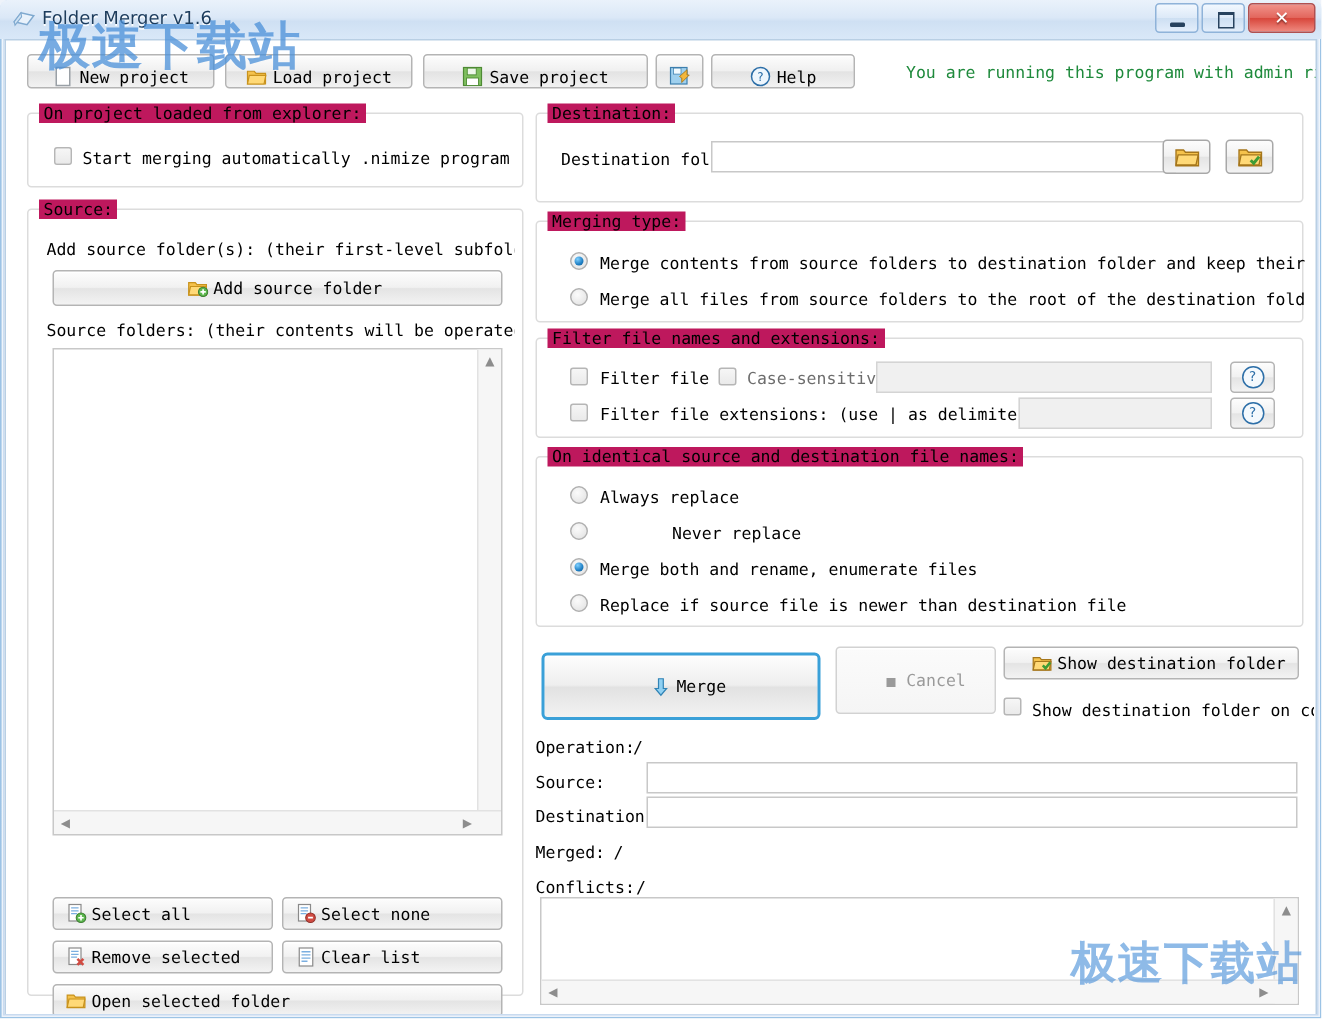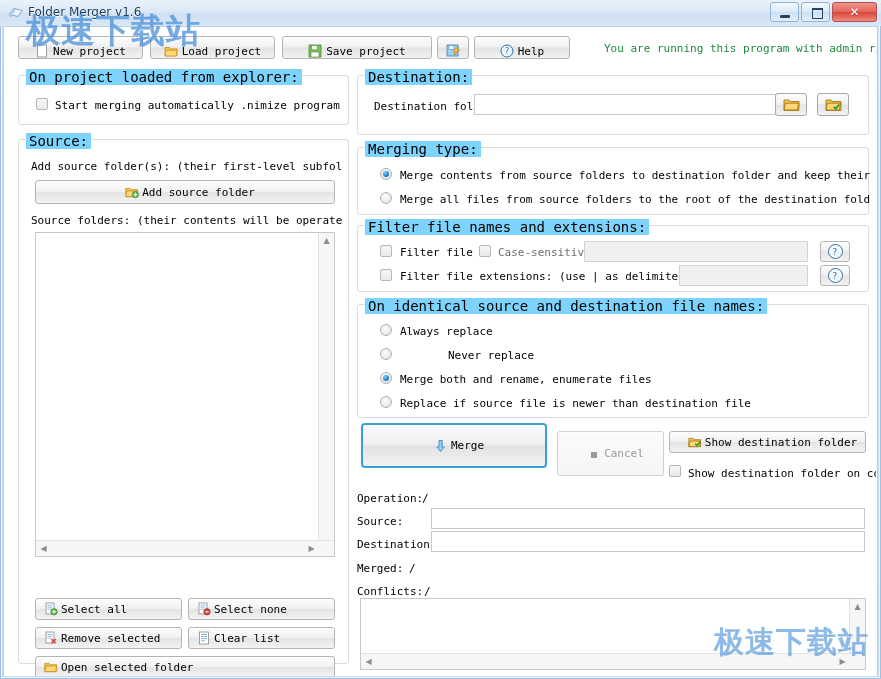--- a/index.html
+++ b/index.html
@@ -130,23 +130,23 @@
   
   .grp {
     position: absolute;
     box-sizing: border-box;
     border: 1px solid #dcdcdc;
     border-radius: 3px;
   }
   .grp > .cap {
     position: absolute;
     top: -7px; left: 7px;
-    background: #7dd3fc;
+    background: #be185d;
     padding: 0 3px;
-    font-size: 14px;
+    font-size: 11px;
     color: #000;
     white-space: nowrap;
   }
   .lbl { position: absolute; font-size: 11px; color:#000; white-space: nowrap; }
 
   
   .cb {
     position: absolute;
     width: 12px; height: 12px;
     box-sizing: border-box;
@@ -487,21 +487,21 @@
       <div class="rd" style="left:22px; top:19px;"></div>
       <div class="lbl" style="left:42px; top:20px;">Always replace</div>
       <div class="rd" style="left:22px; top:43px;"></div>
       <div class="lbl" style="left:42px; top:44px;padding-left:48px;">Never replace</div>
       <div class="rd on" style="left:22px; top:67px;"></div>
       <div class="lbl" style="left:42px; top:68px;">Merge both and rename, enumerate files</div>
       <div class="rd" style="left:22px; top:91px;"></div>
       <div class="lbl" style="left:42px; top:92px;">Replace if source file is newer than destination file</div>
     </div>
 
-    <div class="btn primary center" style="left:357px; top:396px; width:186px; height:45px;">
+    <div class="btn primary center" style="left:357px; top:408px; width:186px; height:45px;">
       <span class="ico">
         <svg viewBox="0 0 14 14" width="14" height="14">
           <path d="M5 1.5 L5 8 L2.8 8 L6.6 12.5 L10.4 8 L8.2 8 L8.2 1.5 Z" fill="#8fd0f2" stroke="#3183b5" stroke-width="0.8"></path>
         </svg>
       </span>
       <span>Merge</span>
     </div>
     <div class="btn disabled center" style="left:553px; top:404px; width:107px; height:45px;">
       <span class="ico">
         <svg viewBox="0 0 14 14" width="14" height="14">

